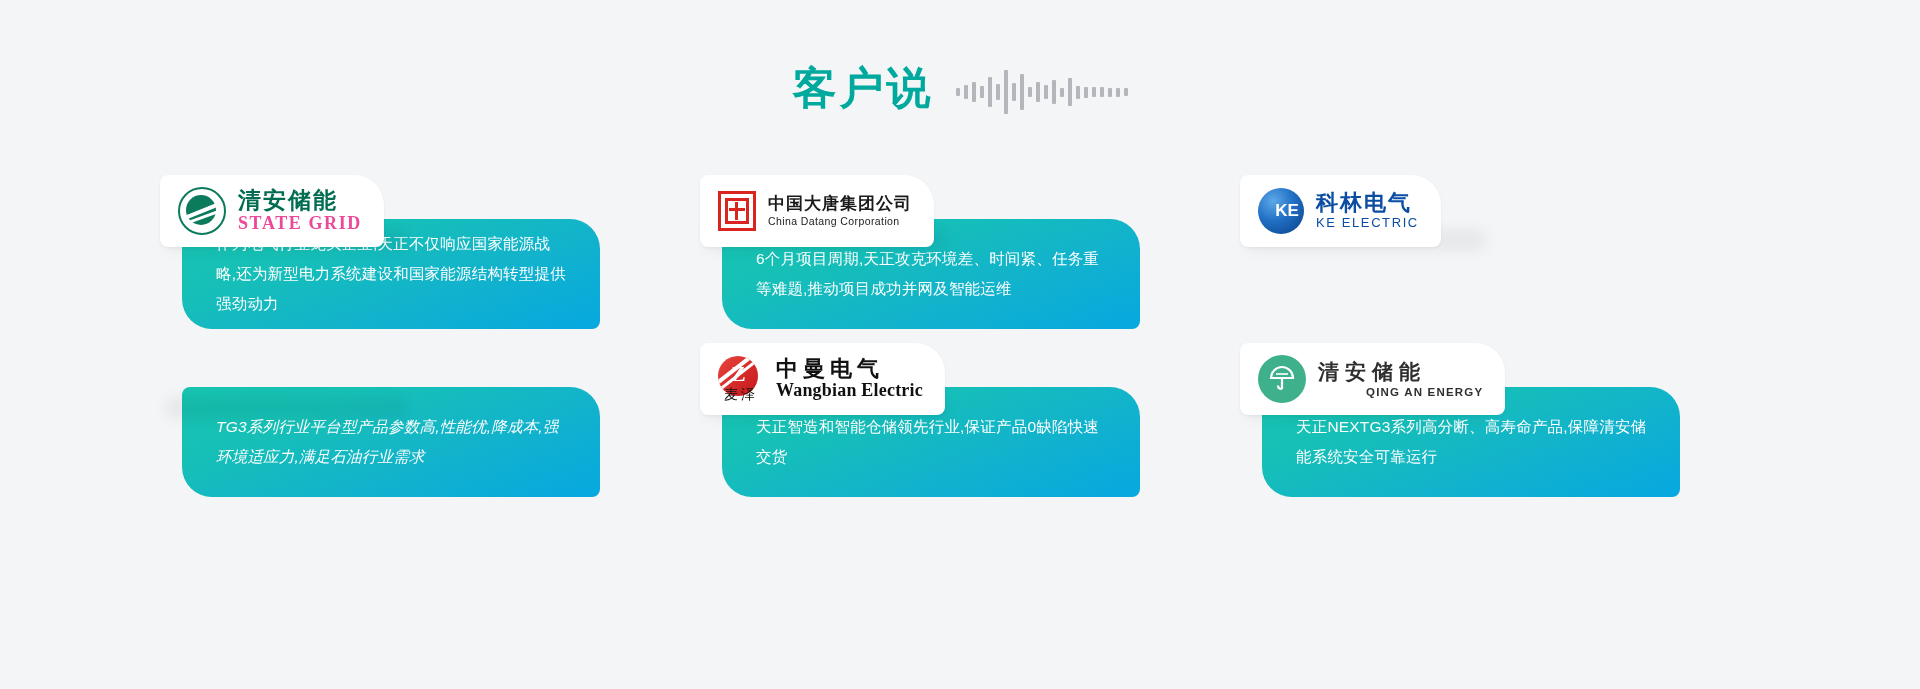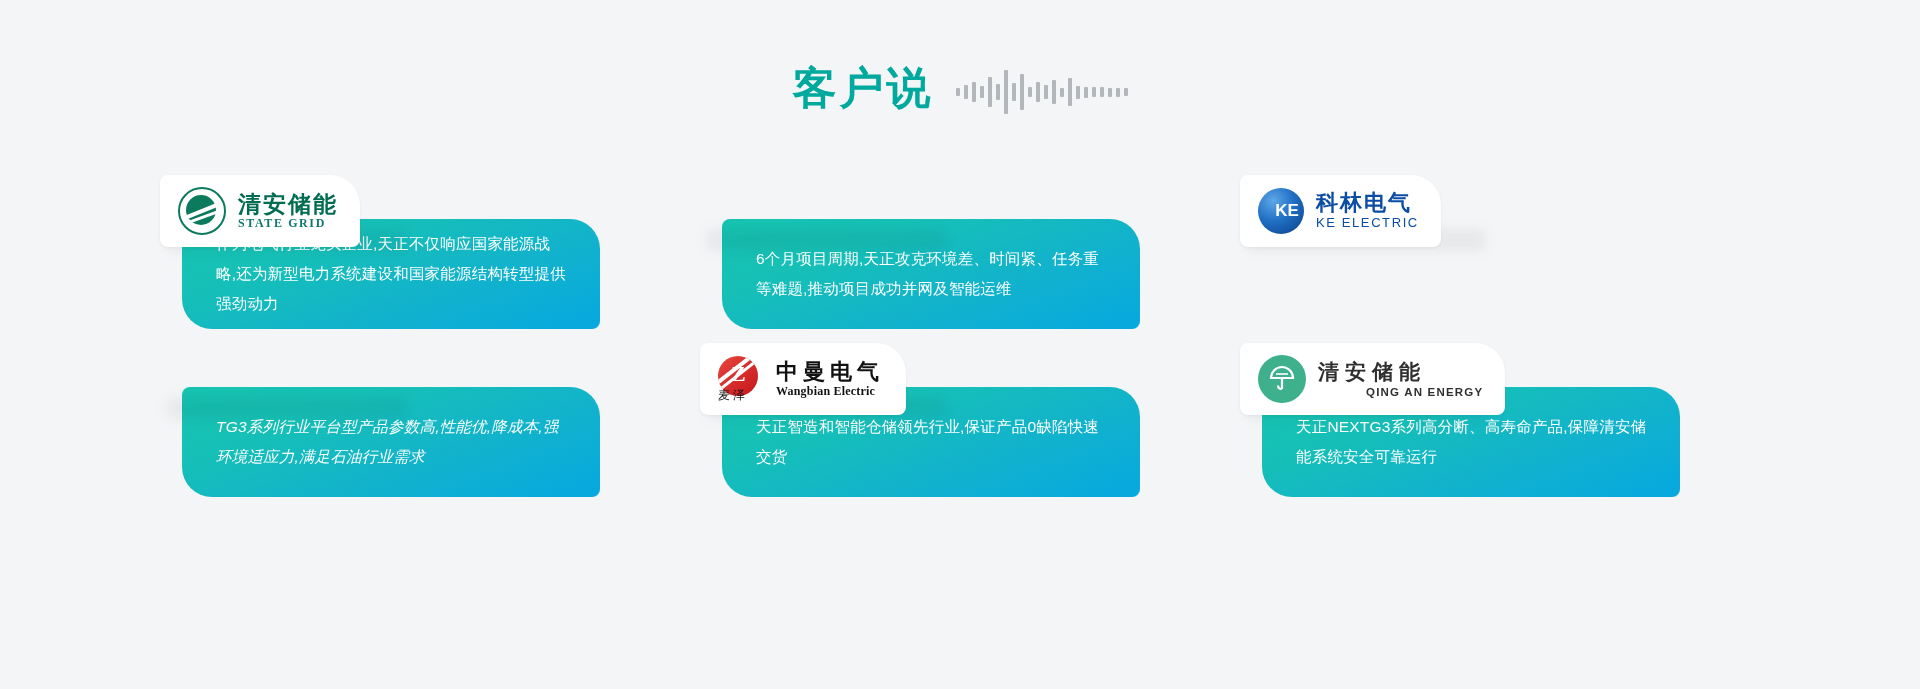--- a/index.html
+++ b/index.html
@@ -120,34 +120,34 @@
   .wm-cn {
     font-weight: 700;
     white-space: nowrap;
   }
   .wm-en {
     white-space: nowrap;
   }
 
   
   .brand-stategrid .wm-cn { font-size: 23px; color: #006c51; letter-spacing: 2px; }
-  .brand-stategrid .wm-en { font-size: 12px; color: #0f766e; letter-spacing: 1.6px;
+  .brand-stategrid .wm-en { font-size: 18px; color: #ec4899; letter-spacing: 1.6px;
                             font-family: "Liberation Serif", "DejaVu Serif", serif; font-weight: 700; }
 
   .brand-datang .wm-cn { font-size: 17px; color: #1a1a1a; letter-spacing: 1px; }
   .brand-datang .wm-en { font-size: 10.5px; color: #1a1a1a; letter-spacing: 0.4px; margin-top: 2px; }
 
   .brand-ke .wm-cn { font-size: 22px; color: #0b4da2; letter-spacing: 2px; }
   .brand-ke .wm-en { font-size: 13px; color: #0b4da2; letter-spacing: 1.6px; margin-top: 1px; }
 
   .brand-zpec .wm-cn { font-size: 24px; color: #111111; letter-spacing: 1px; }
 
   .brand-wangbian .wm-cn { font-size: 22px; color: #111111; letter-spacing: 5px;
                            font-family: "Liberation Serif", "DejaVu Serif", serif; }
-  .brand-wangbian .wm-en { font-size: 12px; color: #111111; letter-spacing: 0.2px;
+  .brand-wangbian .wm-en { font-size: 18px; color: #111111; letter-spacing: 0.2px;
                            font-family: "Liberation Serif", "DejaVu Serif", serif; font-weight: 700; }
 
   .brand-qingan .wm-cn { font-size: 21px; color: #2f2f2f; letter-spacing: 6px; }
   .brand-qingan .wm-en { font-size: 11.5px; color: #2f2f2f; letter-spacing: 1.2px; font-weight: 700; margin-top: 3px; margin-left: 48px; }
 
   
   .mark-stategrid {
     width: 44px; height: 44px; border-radius: 50%;
     border: 2px solid #0c7a5c;
     background: #ffffff;
@@ -221,22 +221,22 @@
   }
   .mark-wangbian .wb-stripe2 {
     position: absolute; left: -6px; top: 17px; width: 54px; height: 3px;
     background: #ffffff; transform: rotate(-38deg);
   }
   .mark-wangbian .wb-z {
     position: absolute; left: 13px; top: 7px; font-size: 22px; font-weight: 700;
     color: #ffffff; font-family: "Liberation Serif", serif; line-height: 1;
   }
   .mark-wangbian .wb-sub {
-    position: absolute; left: 0; bottom: -2px; width: 46px; 
-    font-size: 12px; color: #111111; letter-spacing: 3px;
+    position: absolute; left: 0; bottom: -2px; width: 46px; text-align: center;
+    font-size: 14px; color: #111111; letter-spacing: 3px;
   }
 
   .mark-qingan {
     width: 48px; height: 48px; border-radius: 50%;
     background: #3fb08c;
     display: flex; align-items: center; justify-content: center;
     position: relative;
   }
 
   
@@ -299,20 +299,33 @@
           <div class="wm-cn">清安储能</div>
           <div class="wm-en">STATE GRID</div>
         </div>
       </div>
     </div>
     <div class="card">
       <div class="plaque-shadow"></div>
       <div class="card-body" style="background: linear-gradient(160deg, rgb(23, 196, 177) 0%, rgb(22, 192, 182) 28%, rgb(18, 179, 203) 62%, rgb(6, 168, 224) 100%);">
         <div class="card-text">6个月项目周期,天正攻克环境差、时间紧、任务重等难题,推动项目成功并网及智能运维</div>
       </div>
+      <div class="logo-plaque brand-datang">
+        <div class="logo-mark">
+          <div class="mark-datang">
+            <div class="dt-inner"></div>
+            <div class="dt-bar1"></div>
+            <div class="dt-bar2"></div>
+          </div>
+        </div>
+        <div class="logo-wordmark">
+          <div class="wm-cn">中国大唐集团公司</div>
+          <div class="wm-en">China Datang Corporation</div>
+        </div>
+      </div>
     </div>
     <div class="card">
       <div class="plaque-shadow"></div>
       <div class="logo-plaque brand-ke">
         <div class="logo-mark">
           <div class="mark-ke">
             <span class="ke-text">KE</span>
           </div>
         </div>
         <div class="logo-wordmark">

